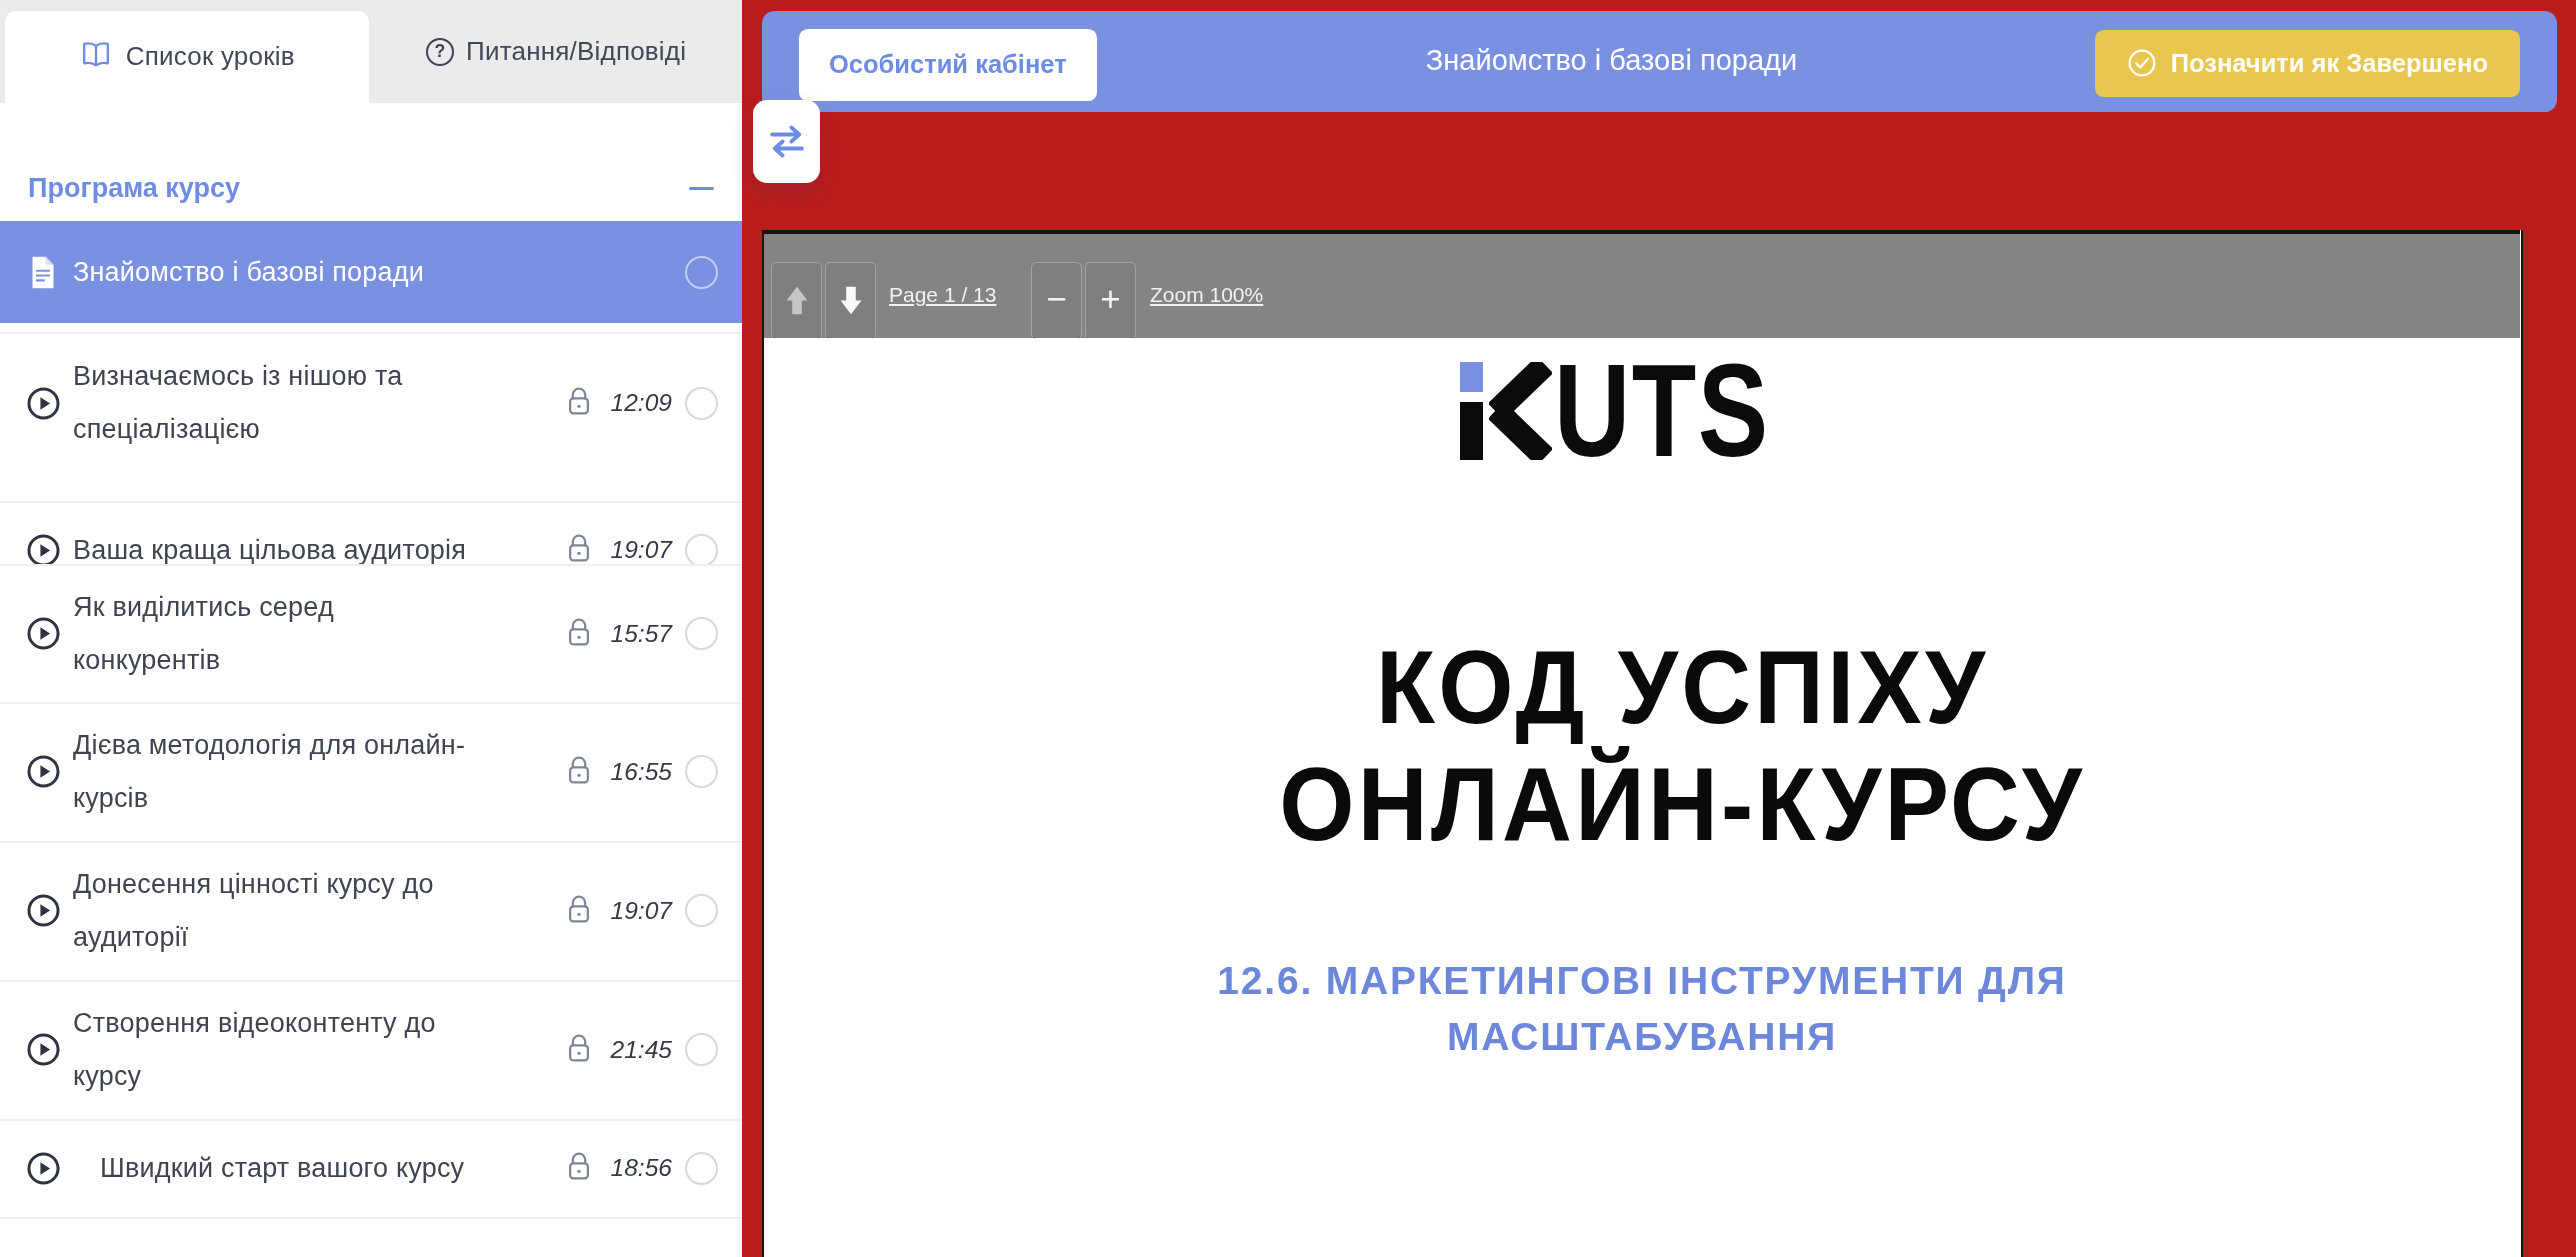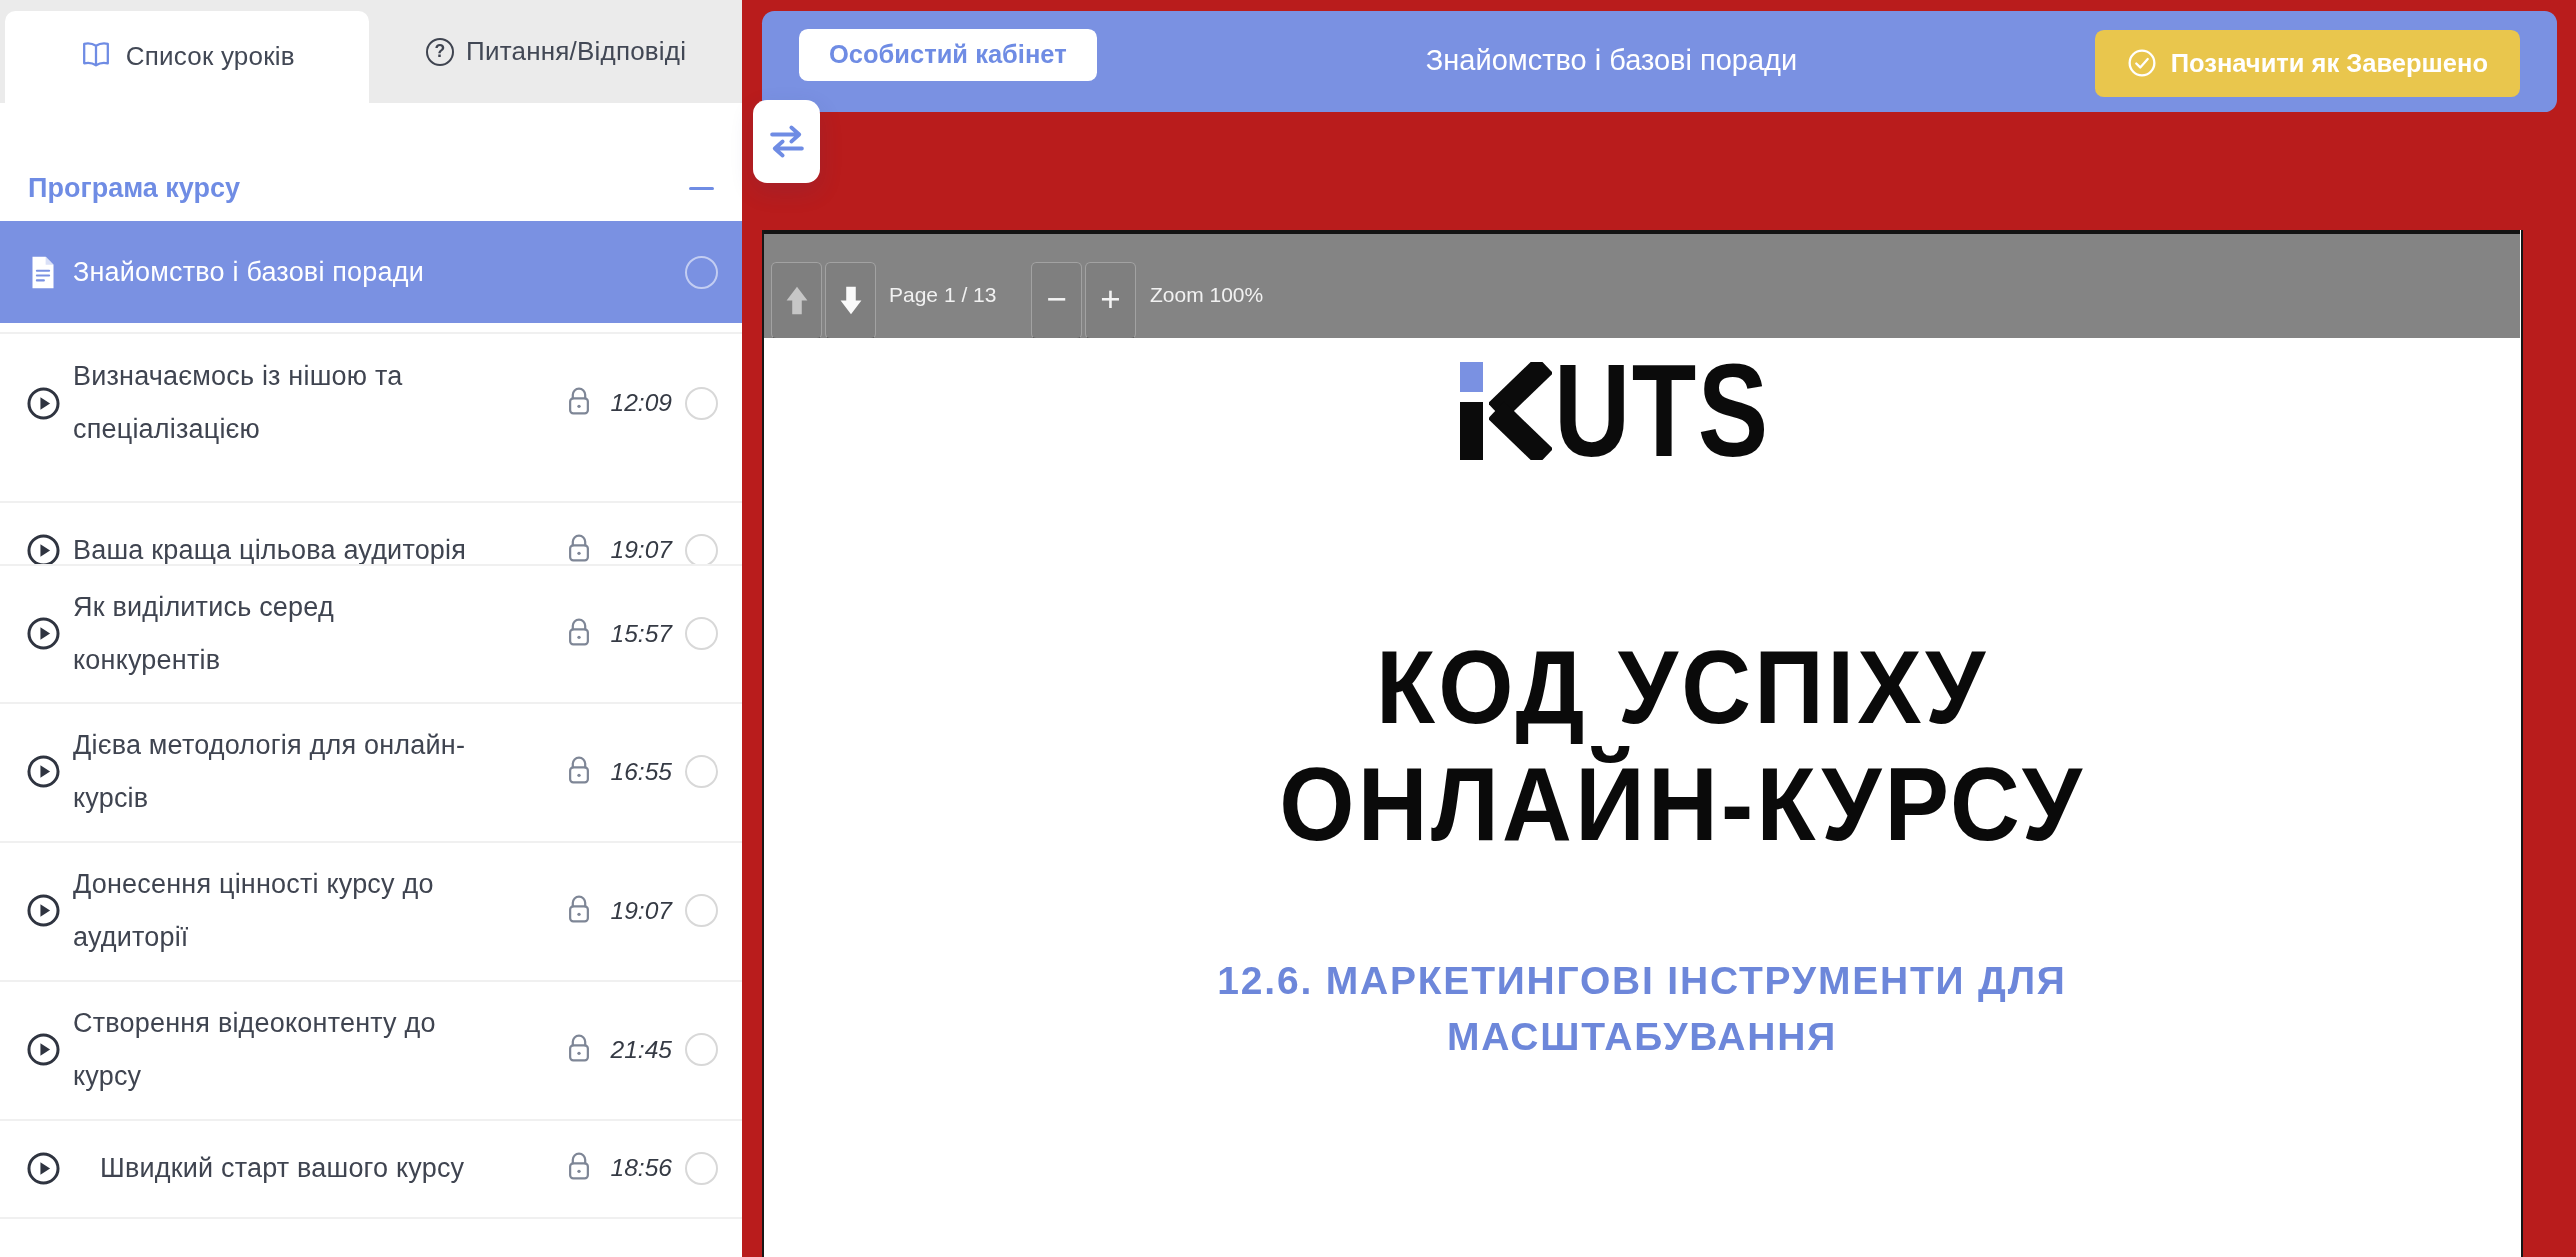--- a/index.html
+++ b/index.html
@@ -29,38 +29,38 @@
   .l-text { width:457px; display:flex; flex-direction:column; justify-content:center; }
   .l-line { font-size:27px; line-height:53px; color:#3f4450; letter-spacing:0.2px; }
   .lesson.active .l-line { color:#ffffff; }
   .l-right { margin-left:auto; display:flex; align-items:center; gap:13px; }
   .dur { font-size:24.6px; font-style:italic; color:#353a44; min-width:68px; text-align:right; font-weight:500; }
   .radio { width:33px; height:33px; border:2.3px solid #d8d8d8; border-radius:50%; background:transparent; flex:0 0 auto; }
   .radio.on-blue { border-color:rgba(255,255,255,.55); }
 
   
   .headerbar { left:762px; top:10.5px; width:1795px; height:101px; background:#7a91e2; border-radius:12.3px; }
-  .cabinet-btn { position:absolute; left:37px; top:18.4px; height:52px; padding:0 30px; background:#fff; border:none;
+  .cabinet-btn { position:absolute; left:37px; top:18.4px; height:72px; padding:0 30px; background:#fff; border:none;
                  border-radius:8.8px; font-size:25.5px; font-weight:600; color:#6f8ce4; cursor:pointer;
                  font-family:"Liberation Sans", sans-serif; display:flex; align-items:center; }
   .header-title { position:absolute; left:calc(50% - 48px); top:33px; transform:translateX(-50%);
                   font-size:29px; color:#ffffff; font-weight:500; white-space:nowrap; }
   .complete-btn { position:absolute; right:37px; top:19.3px; height:67px; padding:0 32px; background:#e9c64d; border:none;
                   border-radius:8.8px; font-size:25.5px; font-weight:600; color:#ffffff; cursor:pointer;
                   font-family:"Liberation Sans", sans-serif; display:flex; align-items:center; gap:14px; }
 
   .swap-btn { left:753px; top:100px; width:67px; height:83px; background:#fff; border-radius:14px;
               box-shadow:0 8.8px 23px rgba(40,60,120,.14); display:flex; align-items:center; justify-content:center; cursor:pointer; }
 
   
   .viewer { left:762px; top:230px; width:1761px; height:1027px; border-left:2.6px solid #171717; border-right:2.6px solid #171717; overflow:hidden; background:#fff; }
   .toolbar { position:absolute; left:0; top:0; width:1756px; height:108px; background:#848484; border-top:4.4px solid #141414; }
   .tb-btn { position:absolute; top:28px; width:51px; height:77px; background:#7f7f7f; border:0.9px solid #a2a2a2;
             border-bottom-color:#5f5f5f; border-radius:5.3px; display:flex; align-items:center; justify-content:center; cursor:pointer; }
-  .tb-text { position:absolute; top:49px; font-size:21px; color:#f1f1f1; }
+  .tb-text { position:absolute; top:49px; font-size:21px; color:#f1f1f1;text-decoration:underline; }
   .tb-glyph { font-size:35px; color:#f3f3f3; font-weight:400; transform:translateY(-1.8px); }
 
   .slide { position:absolute; left:0; top:108px; width:1756px; height:849px; background:#fff;padding-left:8px; }
   .logo-row { position:absolute; left:0; top:24px; width:1756px; display:flex; justify-content:center; }
   .logo-inner { display:flex; height:98px; }
   .logo-i { display:flex; flex-direction:column; width:23px; margin-right:6.1px; }
   .logo-i-dot { width:23px; height:30px; background:#7a91e2; }
   .logo-i-gap { height:10.5px; }
   .logo-i-stem { width:23px; height:58px; background:#0b0b0b; }
   .logo-tail { font-size:132px; font-weight:700; color:#0b0b0b; line-height:98px; letter-spacing:1.8px;

